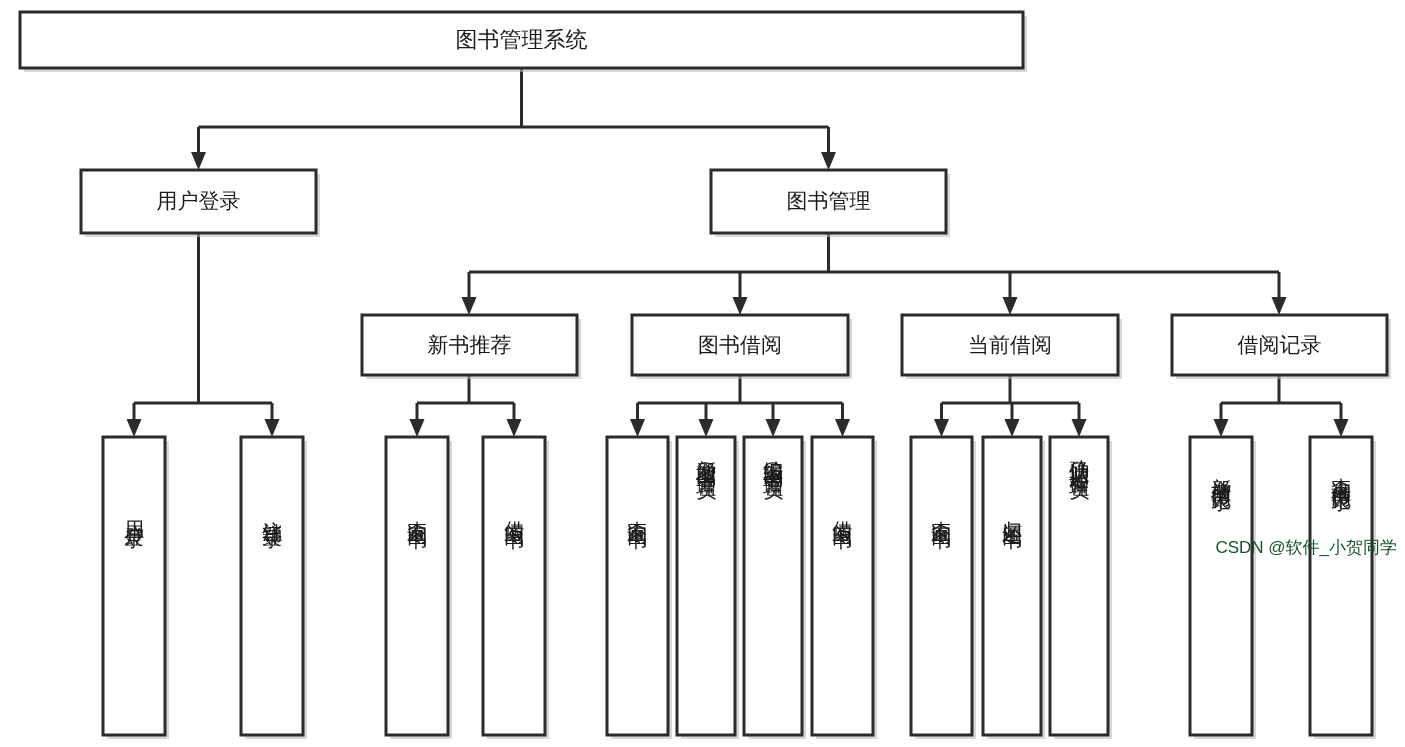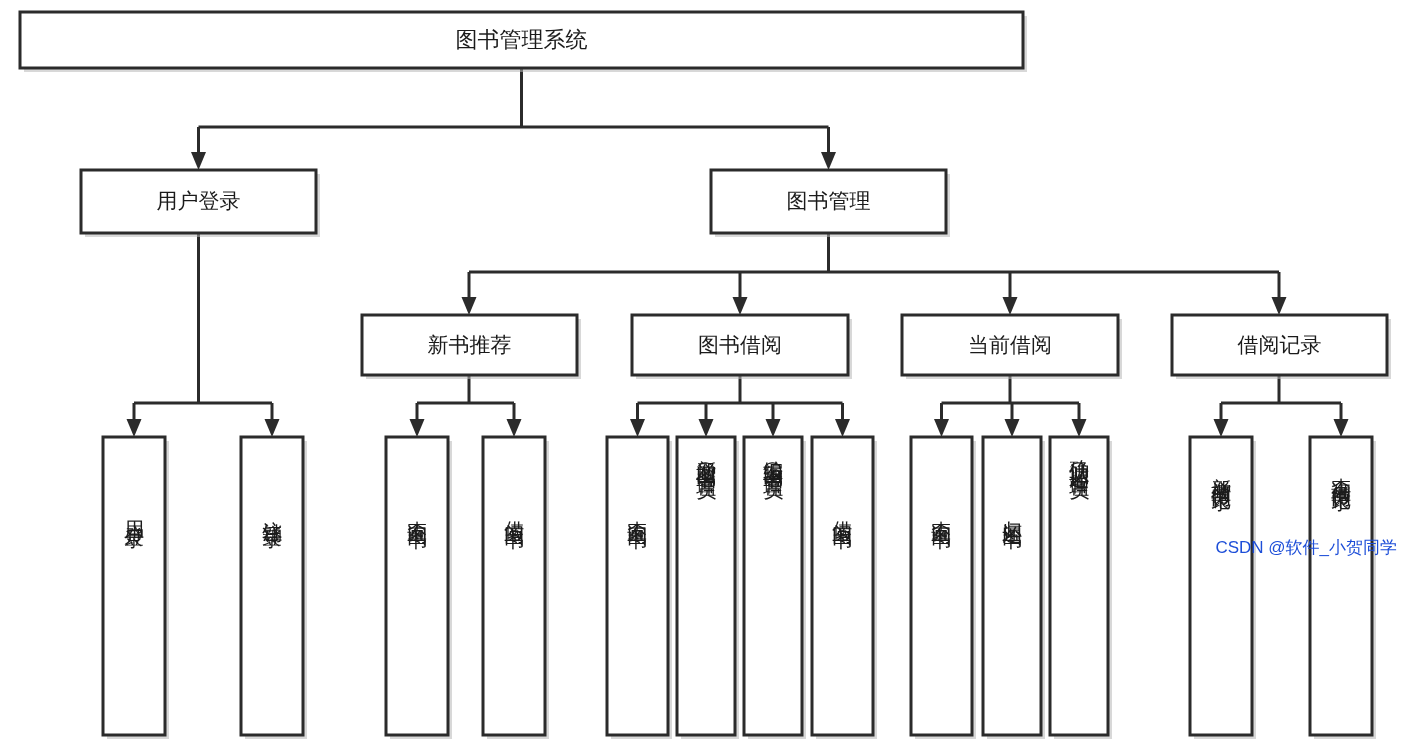--- a/index.html
+++ b/index.html
@@ -68,21 +68,21 @@
     text-align: center;
     pointer-events: none;
     transform: translateX(-50%);
   }
   .watermark {
     position: absolute;
     right: 8px;
     bottom: 4px;
     font-family: "Liberation Sans", "DejaVu Sans", sans-serif;
     font-size: 17px;
-    color: #1d4ed8;
+    color: #14532d;
     white-space: nowrap;
   }
 </style>
 </head>
 <body>
 
 <div id="diagram-root">
 
   <svg id="tree-svg" viewBox="0 0 1405 747">
     <defs>

